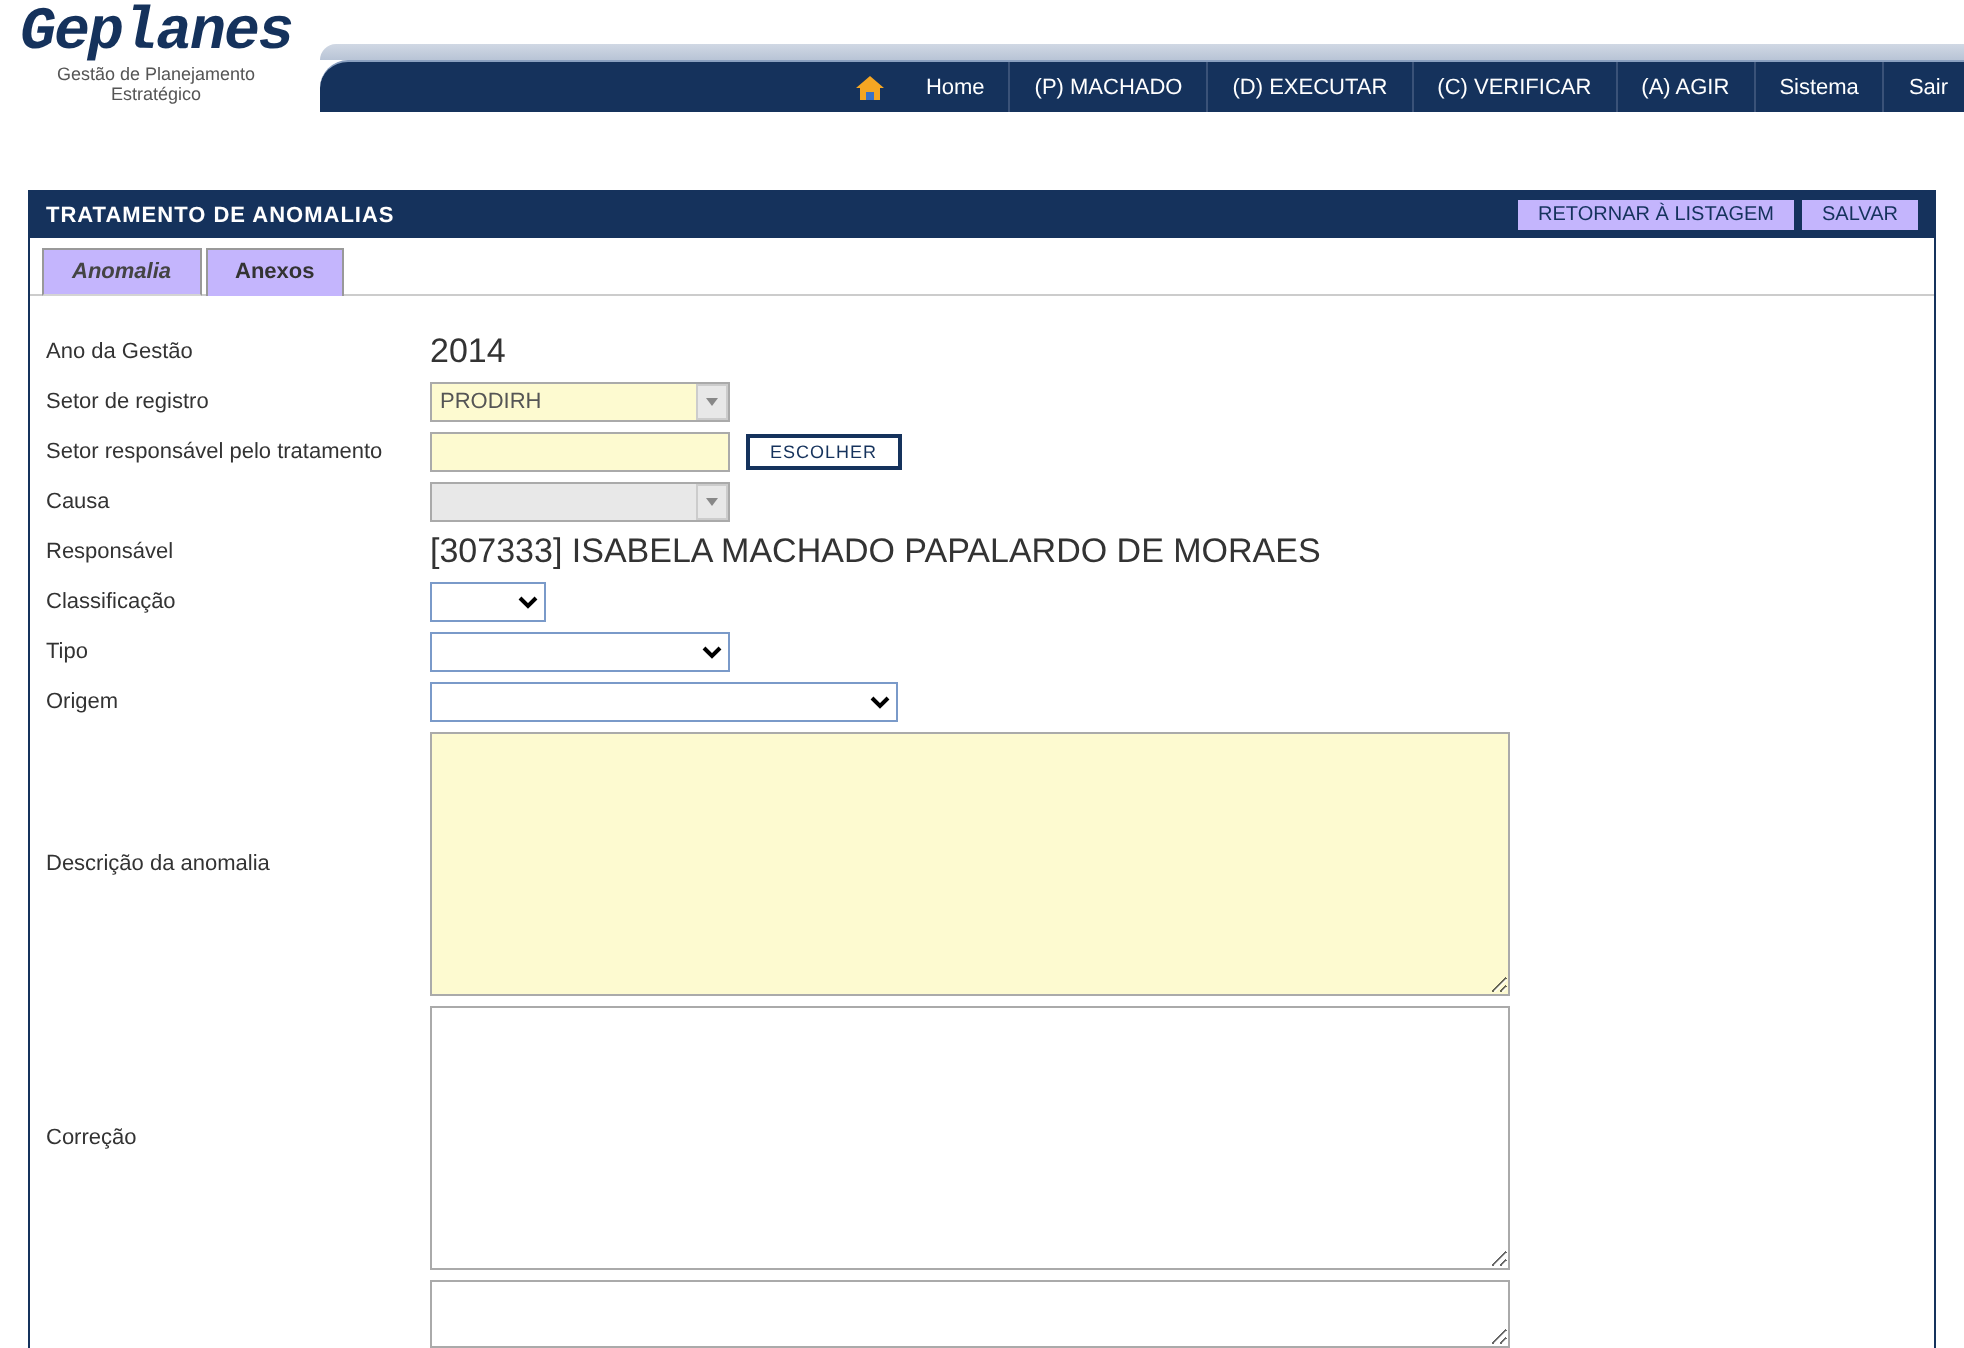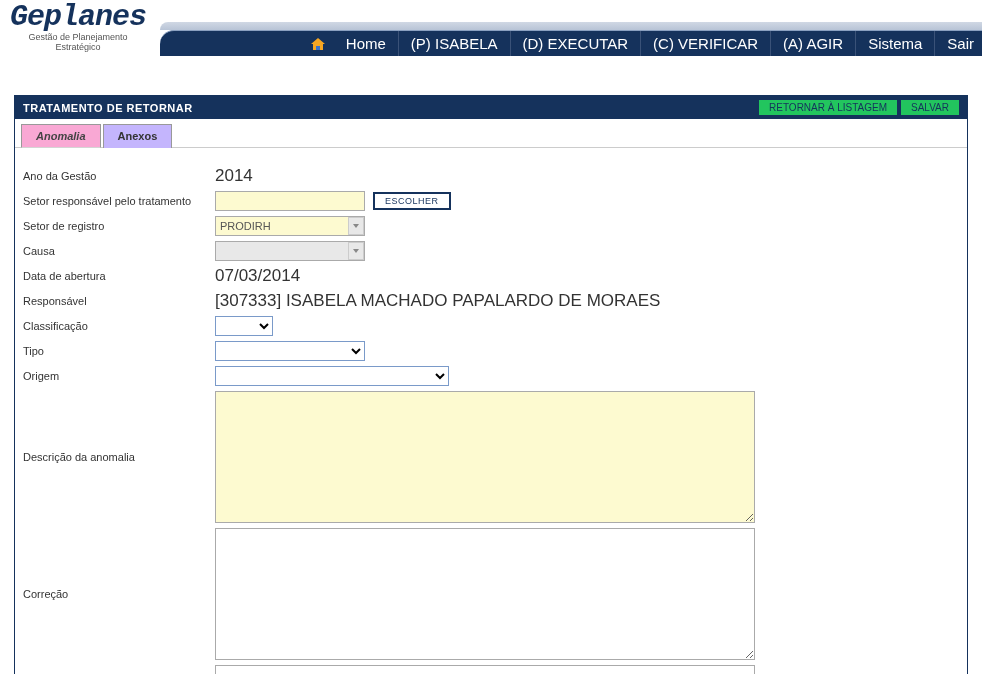--- a/index.html
+++ b/index.html
@@ -61,21 +61,21 @@
       right: 0;
       height: 8px;
       background: linear-gradient(to bottom, #d0d8e4, #b8c4d6);
       border-top-left-radius: 8px;
     }
     
     .nav-item {
       color: #fff;
       padding: 0 12px;
       border-right: 1px solid #3a5278;
-      font-size: 15px;
+      font-size: 11px;
       cursor: pointer;
       display: flex;
       align-items: center;
       gap: 21px;
       height: 100%;
     }
     
     .nav-item:last-child { border-right: none; padding-right: 8px; }
     
     .home-icon { display: inline-flex; }
@@ -99,21 +99,21 @@
       font-size: 11px;
       letter-spacing: 0.5px;
     }
     
     .header-buttons {
       display: flex;
       gap: 4px;
     }
     
     .header-btn {
-      background: #22c55e;
+      background: #c4b5fd;
       color: #15325c;
       border: none;
       padding: 2px 10px;
       font-size: 10px;
       font-family: inherit;
       cursor: pointer;
       font-weight: normal;
     }
     
     .tabs {
@@ -131,21 +131,21 @@
       background: #c4b5fd;
       font-size: 11px;
       cursor: pointer;
       margin-right: 2px;
       position: relative;
       top: 1px;
       font-weight: bold;
     }
     
     .tab.active {
-      background: #f9a8d4;
+      background: #c4b5fd;
       font-weight: bold;
       font-style: italic;
       color: #444;
       border-bottom: 1px solid #d4d4d4;
     }
     
     .form-area {
       padding: 18px 8px;
       background: #fff;
     }
@@ -296,21 +296,21 @@
     <div class="nav-item">
       <span class="home-icon">
         <svg width="14" height="12" viewBox="0 0 14 12">
             <path d="M7 0 L0 6 L2 6 L2 12 L5 12 L5 8 L9 8 L9 12 L12 12 L12 6 L14 6 Z" fill="#f5a623"></path>
             <path d="M5 8 L9 8 L9 12 L5 12 Z" fill="#3a72c9"></path>
           </svg>
       </span>
       <span>Home</span>
     </div>
     <div class="nav-item">
-        <span>(P) ISABELA</span>
+        <span>(P) MACHADO</span>
       </div>
     <div class="nav-item">
         <span>(D) EXECUTAR</span>
       </div>
     <div class="nav-item">
         <span>(C) VERIFICAR</span>
       </div>
     <div class="nav-item">
         <span>(A) AGIR</span>
       </div>
@@ -318,65 +318,61 @@
         <span>Sistema</span>
       </div>
     <div class="nav-item">
         <span>Sair</span>
       </div>
   </div>
 </div>
 
 <div class="content">
   <div class="content-header">
-    <span class="content-title">TRATAMENTO DE RETORNAR</span>
+    <span class="content-title">TRATAMENTO DE ANOMALIAS</span>
     <div class="header-buttons">
       <button class="header-btn">RETORNAR À LISTAGEM</button>
       <button class="header-btn">SALVAR</button>
     </div>
   </div>
 
   <div class="tabs">
     <div class="tab active"><span>Anomalia</span></div>
     <div class="tab"><span>Anexos</span></div>
   </div>
 
   <div class="form-area">
 
     <div class="form-row">
       <div class="form-label">Ano da Gestão</div>
       <div class="form-value">2014</div>
     </div>
 
     <div class="form-row">
-      <div class="form-label">Setor responsável pelo tratamento</div>
-      <input class="input-yellow" value="" style="">
-      <button class="btn-escolher">ESCOLHER</button>
-    </div>
-
-    <div class="form-row">
       <div class="form-label">Setor de registro</div>
       <div class="select-wrap">
         <input class="select-disabled" readonly="" value="PRODIRH" style="">
         <span class="select-arrow-disabled"></span>
       </div>
     </div>
 
     <div class="form-row">
+      <div class="form-label">Setor responsável pelo tratamento</div>
+      <input class="input-yellow" value="" style="">
+      <button class="btn-escolher">ESCOLHER</button>
+    </div>
+
+    <div class="form-row">
       <div class="form-label">Causa</div>
       <div class="select-wrap">
         <input class="select-disabled gray" readonly="" value="" style="">
         <span class="select-arrow-disabled"></span>
       </div>
     </div>
 
-    <div class="form-row">
-      <div class="form-label">Data de abertura</div>
-      <div class="form-value">07/03/2014</div>
-    </div>
 
     <div class="form-row">
       <div class="form-label">Responsável</div>
       <div class="form-value">[307333] ISABELA MACHADO PAPALARDO DE MORAES</div>
     </div>
 
     <div class="form-row">
       <div class="form-label">Classificação</div>
       <select class="select-blue w60"><option></option></select>
     </div>

